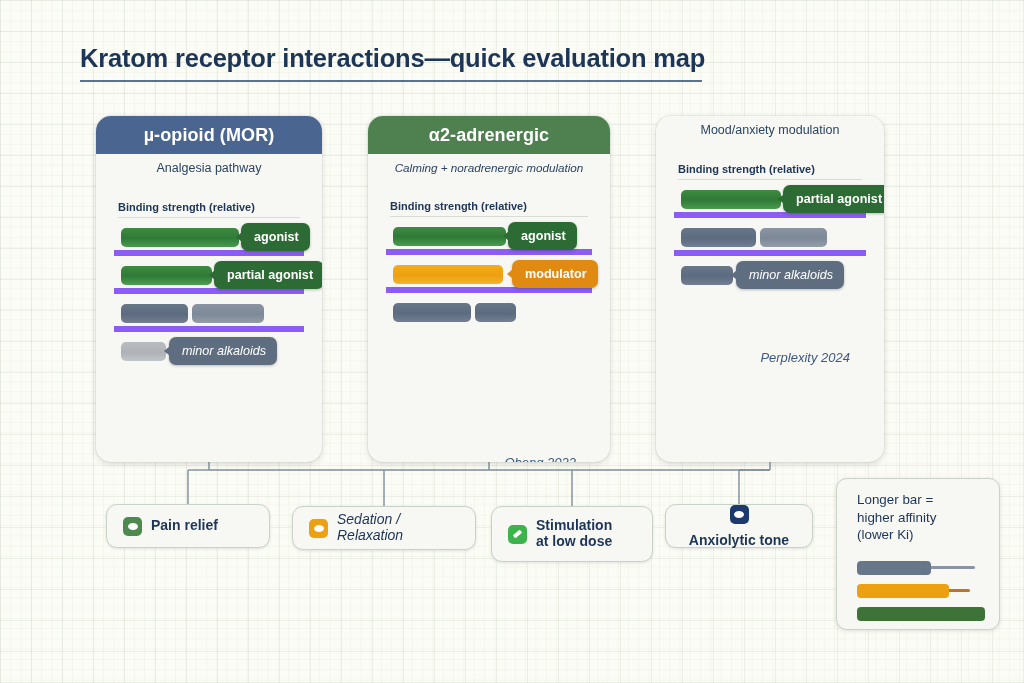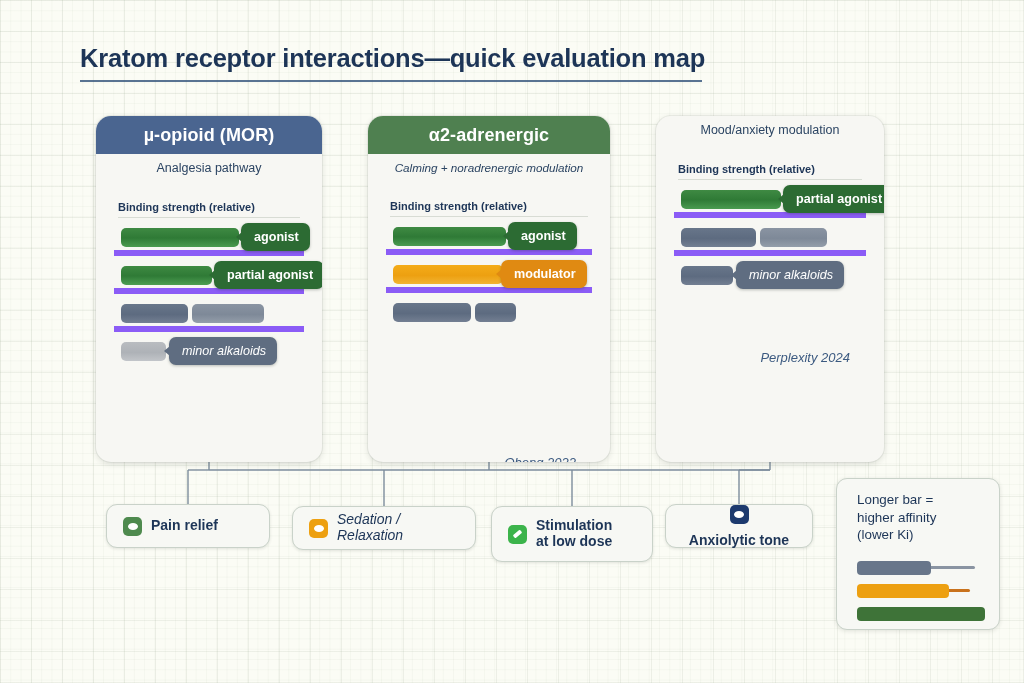--- a/index.html
+++ b/index.html
@@ -230,21 +230,21 @@
     <div class="bs-label">Binding strength (relative)</div>
     <div class="bs-rule"></div>
 
     <div class="bars">
       <div class="bar-row">
         <div class="bar green" style="left:7px;  width:113px;"></div>
         <div class="pill green" style="left:122px;">agonist</div>
       </div>
       <div class="bar-row">
         <div class="bar orange" style="left:7px;  width:110px;"></div>
-        <div class="pill orange" style="left:115px;">modulator</div>
+        <div class="pill orange" style="left:126px;">modulator</div>
       </div>
       <div class="bar-row">
         <div class="bar slate" style="left:7px;  width:78px;"></div>
         <div class="bar slate" style="left:89px; width:41px;"></div>
       </div>
     </div>
     <div class="citation" style="top:339px;">Obeng 2022</div>
   </div>
 
   <div class="card" id="card-5ht1a">

